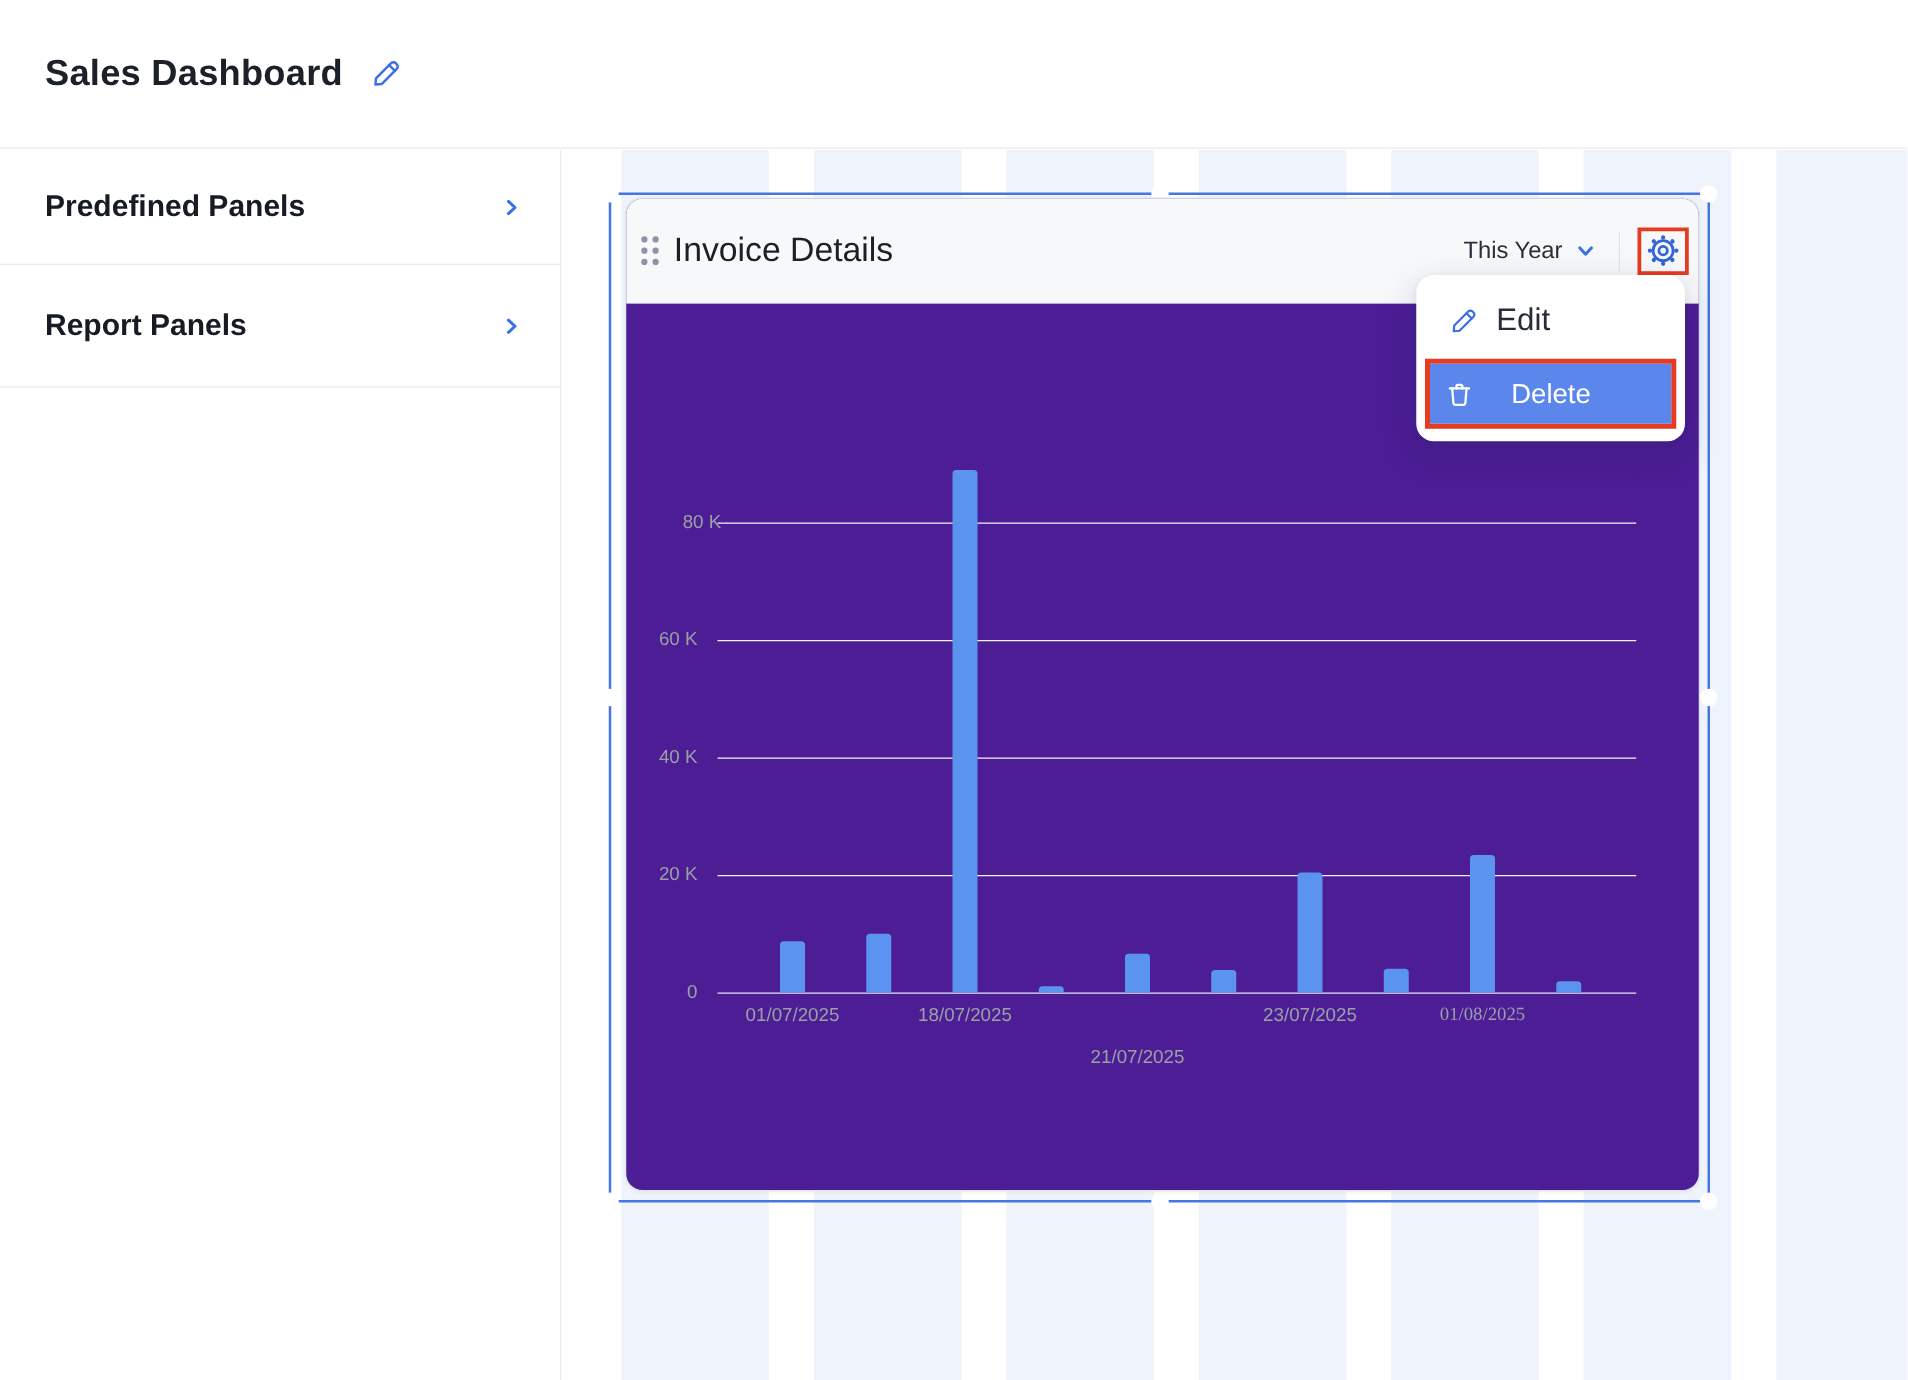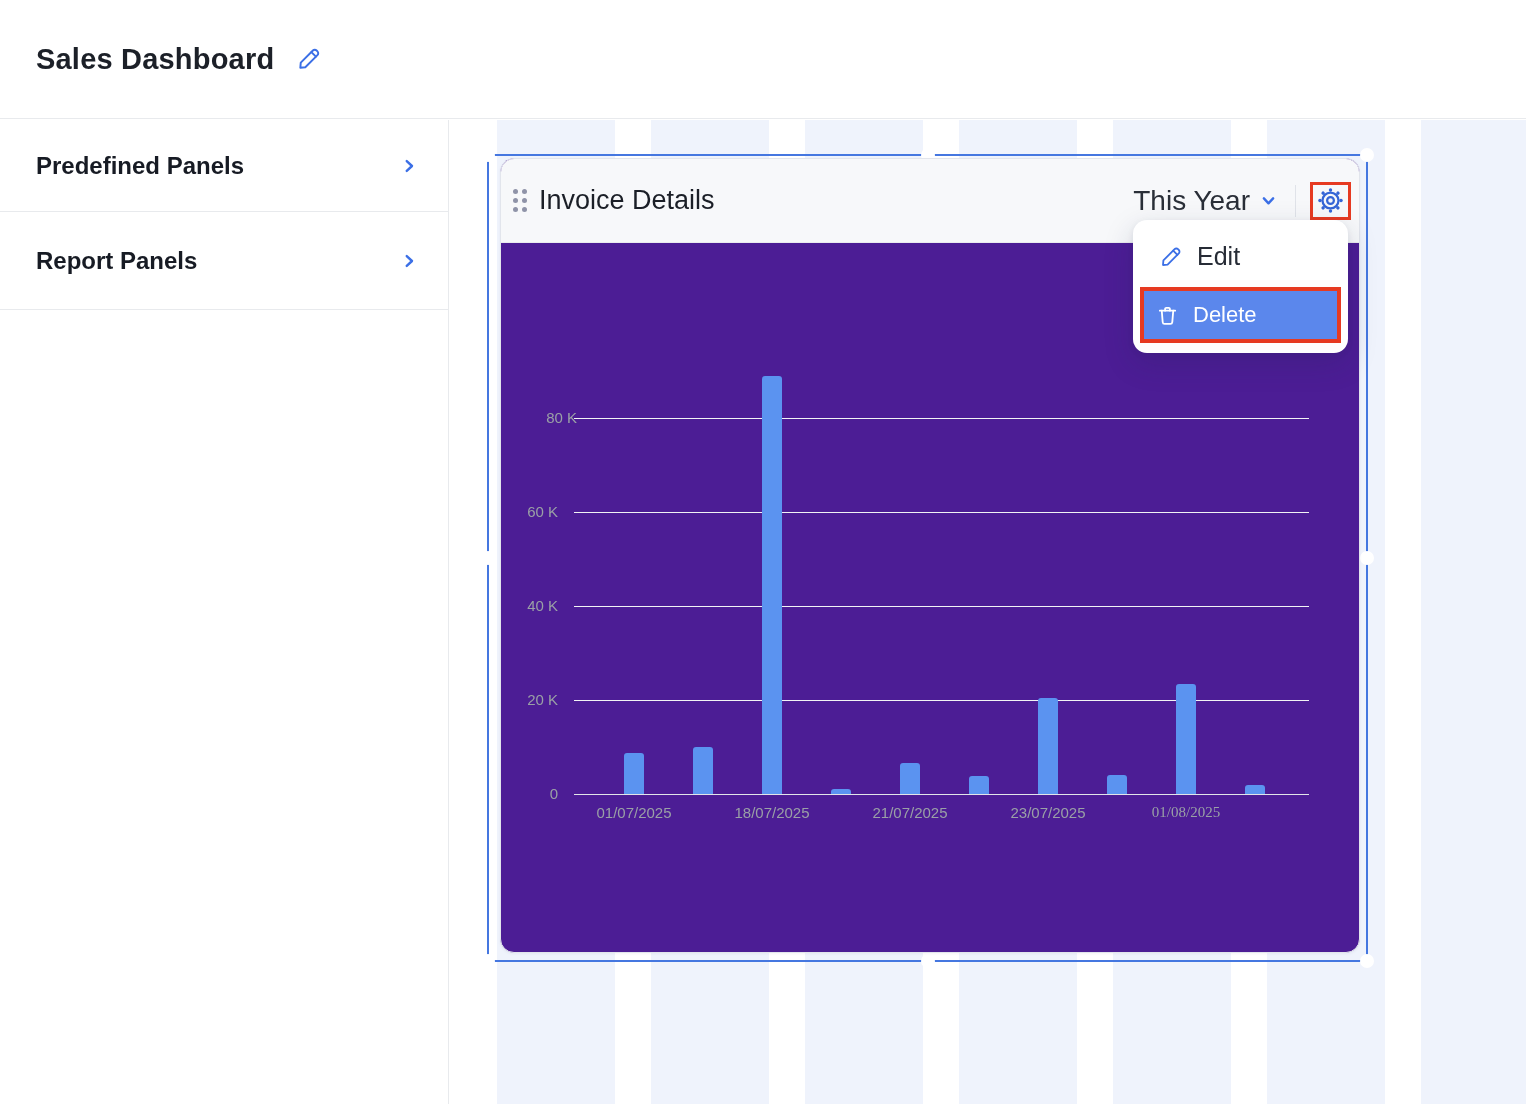--- a/index.html
+++ b/index.html
@@ -39,35 +39,35 @@
   .h-tl{left:-8px;top:-8px}.h-tc{left:calc(50% - 7px);top:-8px}.h-tr{right:-8px;top:-8px}
   .h-ml{left:-8px;top:calc(50% - 7px)}.h-mr{right:-8px;top:calc(50% - 7px)}
   .h-bl{left:-8px;bottom:-8px}.h-bc{left:calc(50% - 7px);bottom:-8px}.h-br{right:-8px;bottom:-8px}
   
   .panel{position:absolute;left:500px;top:158px;width:860px;height:795px;background:#4c1d95;border:1px solid #E2E5EC;border-radius:14px;box-shadow:0 1px 3px rgba(25,39,80,.05);}
   .panel-header{height:84px;background:#F7F8FA;border-bottom:1px solid #EAECEF;border-radius:13px 13px 0 0;display:flex;align-items:center;padding:0 8px 0 12px;}
   .drag-handle{display:grid;grid-template-columns:5px 5px;grid-auto-rows:5px;gap:4px;margin-right:12px;cursor:grab;}
   .drag-handle i{width:5px;height:5px;border-radius:50%;background:#8F93A8;}
   .panel-title{font-size:27px;font-weight:500;color:#1b1f27;}
   .header-right{margin-left:auto;display:flex;align-items:center;}
-  .range-selector{display:flex;align-items:center;gap:10px;cursor:pointer;font-size:28px;font-weight:500;color:#2A2F38;}
+  .range-selector{display:flex;align-items:center;gap:10px;cursor:pointer;font-size:19px;font-weight:500;color:#2A2F38;}
   .header-divider{width:1px;height:32px;background:#E0E3E9;margin:0 14px 0 18px;}
   .gear-box{width:41px;height:38px;border:3px solid var(--red);display:flex;align-items:center;justify-content:center;background:transparent;cursor:pointer;}
   
   .chart{position:absolute;left:0;top:0;width:100%;height:100%;}
   .gridline{position:absolute;left:73px;width:735px;height:1px;background:#F2F3F5;}
   .axis-line{position:absolute;left:73px;width:735px;height:1px;background:#E3E5E9;}
   .y-tick-label{position:absolute;left:0;width:57px;text-align:right;font-size:15px;color:var(--text-gray);}
   .x-tick-label{position:absolute;width:110px;top:645px;text-align:center;font-size:15px;color:var(--text-gray);}
   .bar{position:absolute;width:20px;background:var(--bar);border-radius:3px 3px 0 0;}
   
   .menu{position:absolute;left:1133px;top:220px;width:215px;background:#fff;border-radius:14px;box-shadow:0 10px 30px rgba(30,40,70,.18),0 2px 6px rgba(30,40,70,.08);padding:10px 0 10px;z-index:5;}
   .menu-item-edit{display:flex;align-items:center;gap:14px;padding:12px 10px;margin:0 16px;font-size:25px;color:#272C36;cursor:pointer;}
   .delete-wrap{border:4px solid var(--red);margin:4px 7px 0;}
-  .menu-item-delete{display:flex;align-items:center;gap:14px;padding:11px 12px;background:var(--delete-bg);color:#fff;font-size:22px;cursor:pointer;}
+  .menu-item-delete{display:flex;align-items:center;gap:30px;padding:11px 12px;background:var(--delete-bg);color:#fff;font-size:22px;cursor:pointer;}
   .icon{display:inline-flex;align-items:center;justify-content:center;}
 </style>
 </head>
 <body>
 
 <header class="topbar">
   <h1 class="page-title">Sales Dashboard</h1>
   <span class="title-edit">
     <span class="icon">
       <svg width="26" height="26" viewBox="0 0 24 24" fill="none" stroke="#3B6FE6" stroke-width="1.8" stroke-linecap="round" stroke-linejoin="round">
@@ -168,21 +168,21 @@
       <div class="bar" style="left: 261px; top: 217px; height: 418px;"></div>
       <div class="bar" style="left: 330px; top: 630px; height: 5px;"></div>
       <div class="bar" style="left: 399px; top: 604px; height: 31px;"></div>
       <div class="bar" style="left: 468px; top: 617px; height: 18px;"></div>
       <div class="bar" style="left: 537px; top: 539px; height: 96px;"></div>
       <div class="bar" style="left: 606px; top: 616px; height: 19px;"></div>
       <div class="bar" style="left: 675px; top: 525px; height: 110px;"></div>
       <div class="bar" style="left: 744px; top: 626px; height: 9px;"></div>
       <div class="x-tick-label" style="left: 78px;">01/07/2025</div>
       <div class="x-tick-label" style="left: 216px;">18/07/2025</div>
-      <div class="x-tick-label" style="left: 354px;">21/07/2025</div>
+      <div class="x-tick-label" style="left: 354px; margin-top: 33px;">21/07/2025</div>
       <div class="x-tick-label" style="left: 492px;">23/07/2025</div>
       <div class="x-tick-label" style="left: 630px; font-family: Liberation Serif, serif;">01/08/2025</div>
     </div>
 </section>
 
 <div class="menu">
   <div class="menu-item-edit">
     <span class="icon">
       <svg width="24" height="24" viewBox="0 0 24 24" fill="none" stroke="#3B6FE6" stroke-width="1.8" stroke-linecap="round" stroke-linejoin="round">
         <path d="M15.6 4.2a2.4 2.4 0 0 1 3.4 0l.8.8a2.4 2.4 0 0 1 0 3.4L8.6 19.6 4 20l.4-4.6L15.6 4.2z"></path>

